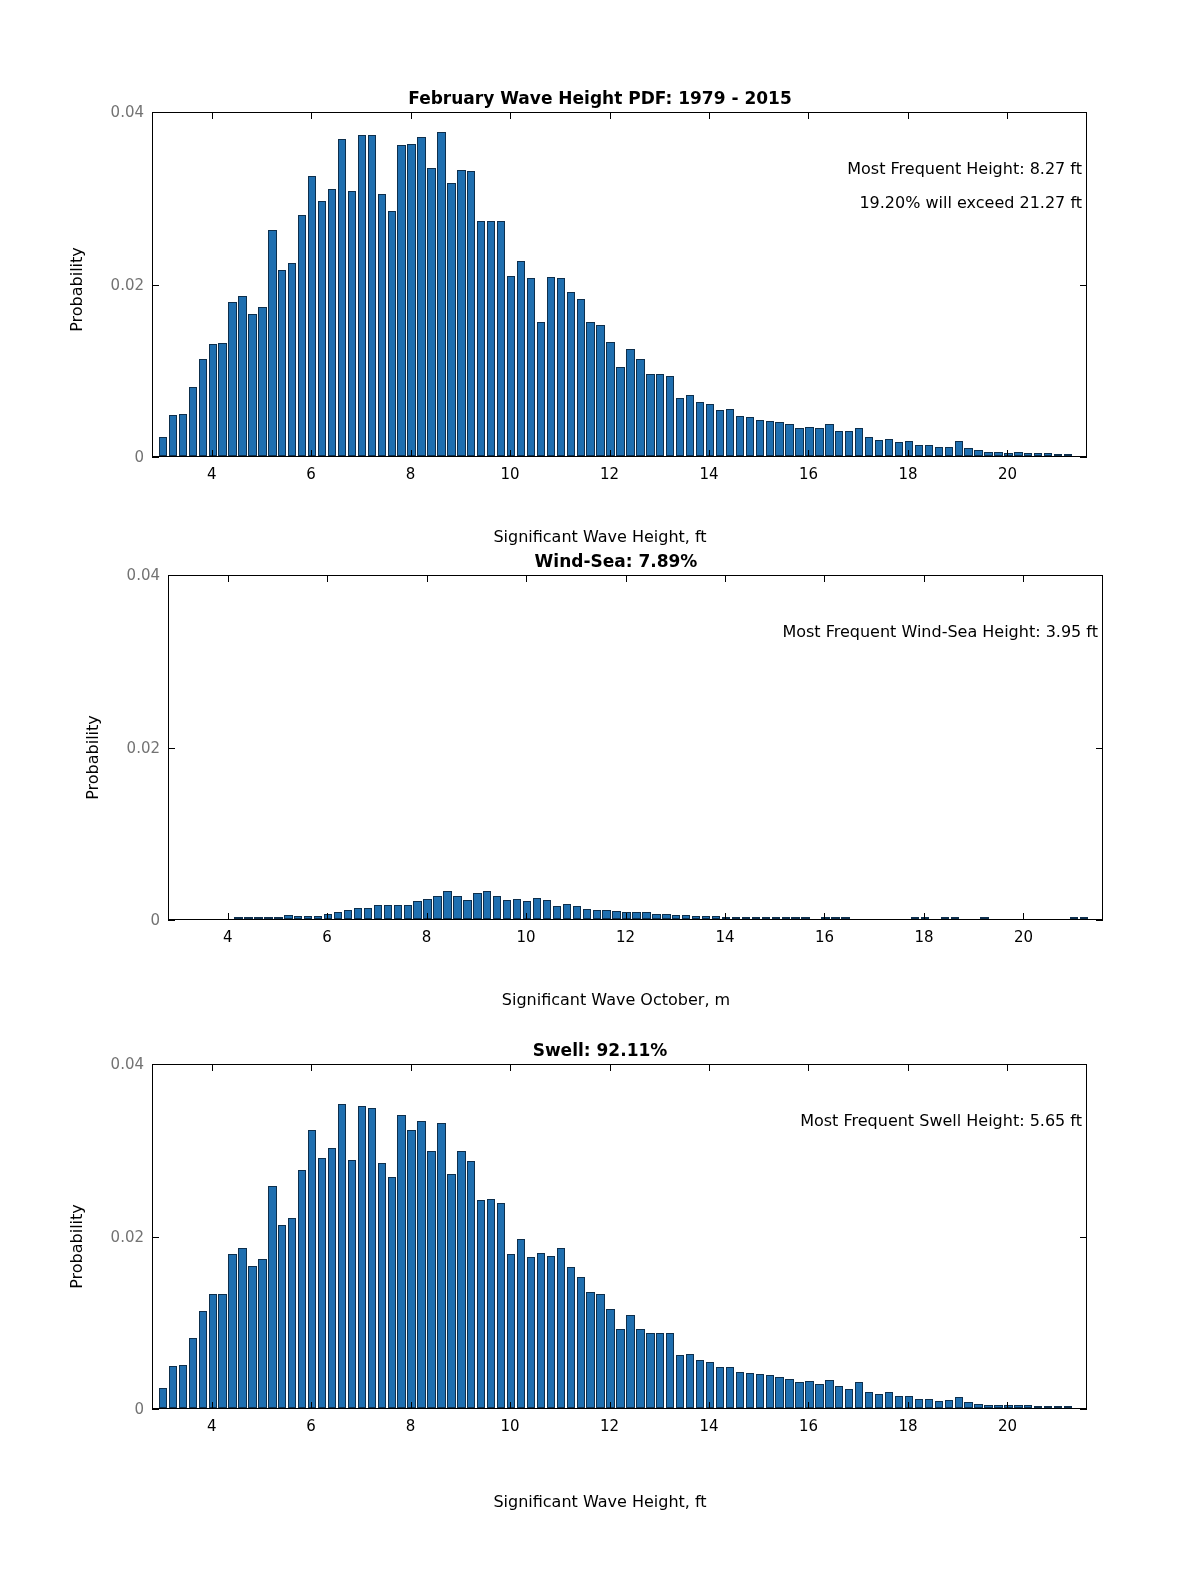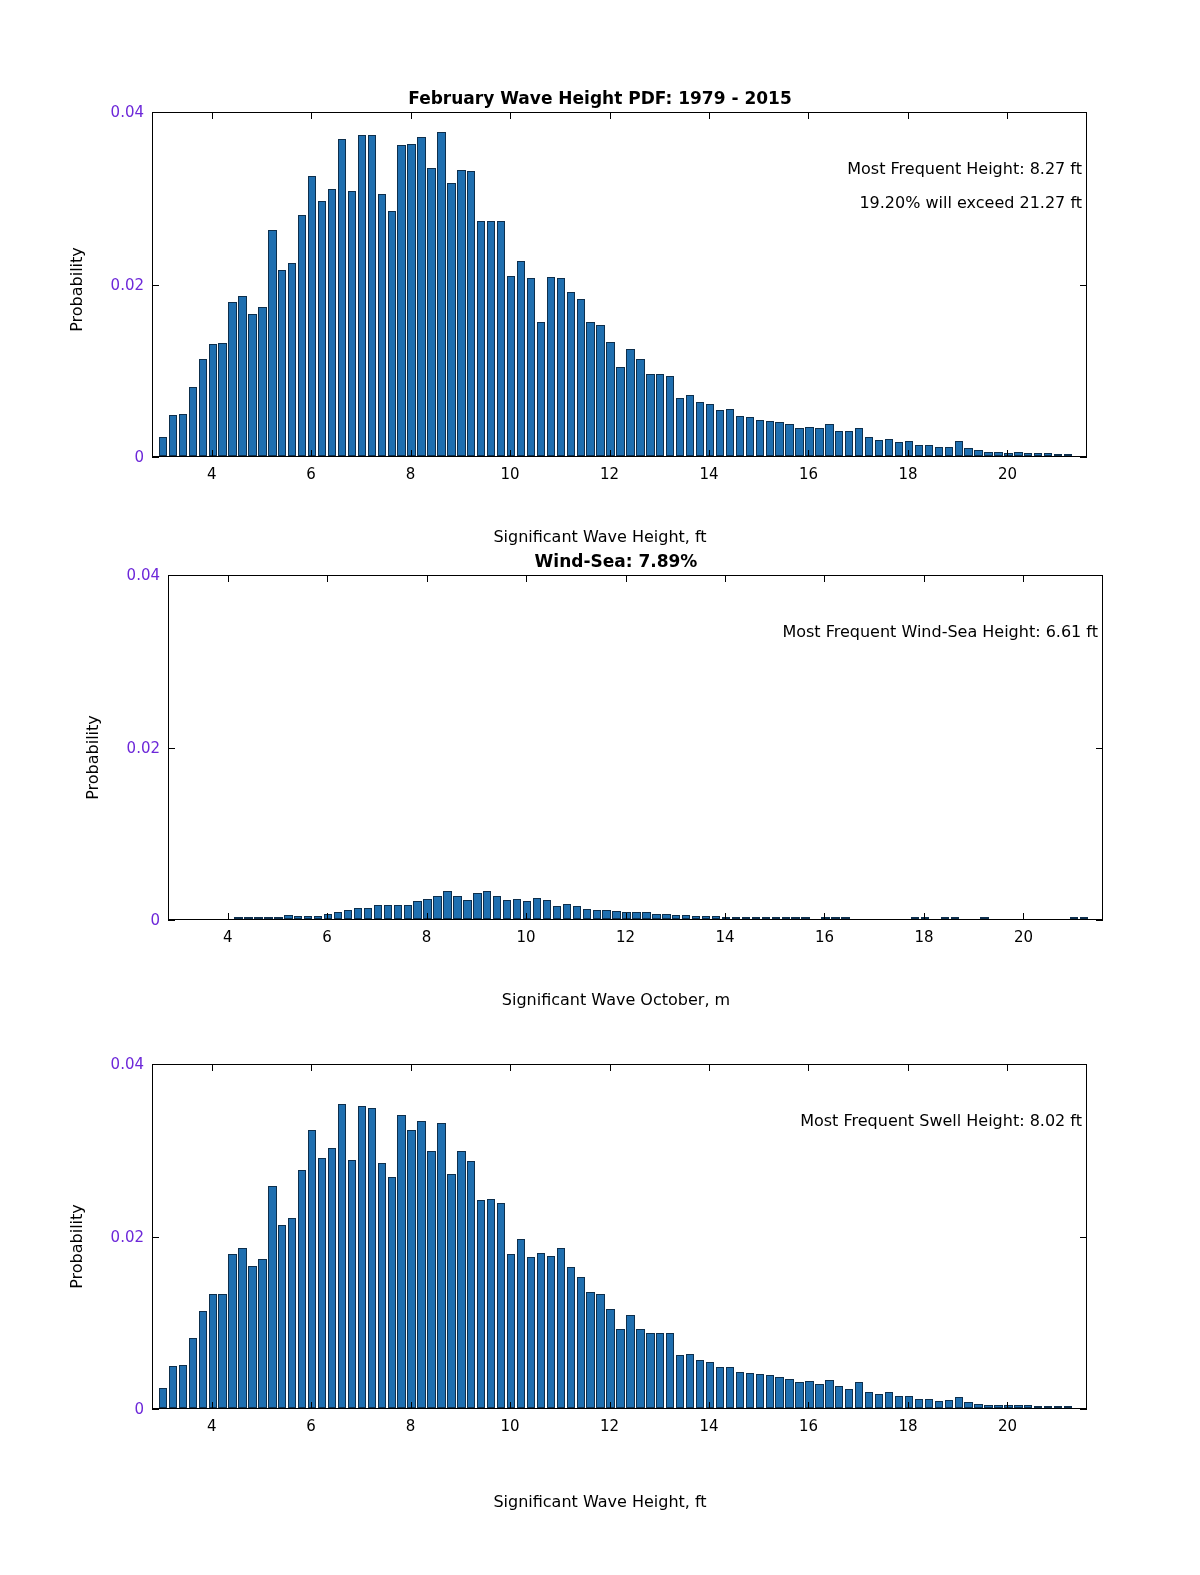--- a/index.html
+++ b/index.html
@@ -48,21 +48,21 @@
     bottom: 0;
     background: #1f6fb0;
     border: 1px solid #0d2f4d;
     box-sizing: border-box;
   }
   .ytick-label {
     position: absolute;
     right: 0;
     text-align: right;
     font-size: 15px;
-    color: #6d28d9;
+    color: #737373;
     transform: translateY(-50%);
     white-space: nowrap;
   }
   .xtick-label {
     position: absolute;
     text-align: center;
     font-size: 15px;
     color: #000;
     transform: translateX(-50%);
     white-space: nowrap;
@@ -318,21 +318,21 @@
         <div class="bar" style="left: 751.78px; width: 8.35532px; height: 1.725px;"></div>
         <div class="bar" style="left: 771.673px; width: 8.35532px; height: 1px;"></div>
         <div class="bar" style="left: 781.62px; width: 8.35532px; height: 1px;"></div>
         <div class="bar" style="left: 811.461px; width: 8.35532px; height: 1px;"></div>
         <div class="bar" style="left: 900.982px; width: 8.35532px; height: 1px;"></div>
         <div class="bar" style="left: 910.929px; width: 8.35532px; height: 1px;"></div>
       </div>
   </div>
   <div class="ticks"></div>
   <div class="annot" style="right:118px; top:82px; line-height:34px;">
-    <div>Most Frequent Wind-Sea Height: 6.61 ft</div>
+    <div>Most Frequent Wind-Sea Height: 3.95 ft</div>
   </div>
   <div class="xlabel" style="top:457px;">Significant Wave October, m</div>
 <div class="tick-y" style="left: 152px; top: 387px; width: 7px;"></div>
     <div class="tick-y" style="left: 1080px; top: 387px; width: 7px;"></div>
     <div class="ytick-label" style="top: 387px; right: 1056px;">0</div>
     <div class="tick-y" style="left: 152px; top: 214.5px; width: 7px;"></div>
     <div class="tick-y" style="left: 1080px; top: 214.5px; width: 7px;"></div>
     <div class="ytick-label" style="top: 214.5px; right: 1056px;">0.02</div>
     <div class="tick-y" style="left: 152px; top: 42px; width: 7px;"></div>
     <div class="tick-y" style="left: 1080px; top: 42px; width: 7px;"></div>
@@ -360,20 +360,21 @@
     <div class="xtick-label" style="left: 808.489px; top: 395px;">16</div>
     <div class="tick-x" style="left: 907.957px; top: 380px; height: 7px;"></div>
     <div class="tick-x" style="left: 907.957px; top: 42px; height: 7px;"></div>
     <div class="xtick-label" style="left: 907.957px; top: 395px;">18</div>
     <div class="tick-x" style="left: 1007.43px; top: 380px; height: 7px;"></div>
     <div class="tick-x" style="left: 1007.43px; top: 42px; height: 7px;"></div>
     <div class="xtick-label" style="left: 1007.43px; top: 395px;">20</div>
   </div>
 
 <div class="panel" style="top:1022px;height:553px;">
+  <div class="panel-title" style="top:18px;">Swell: 92.11%</div>
   <div class="ylabel" style="left:-4px; top:215px; width:160px;">Probability</div>
   <div class="axes" style="left:152px; top:42px; width:935px; height:345px;">
     <div class="plot-area">
         <div class="bar" style="left: 5.76915px; width: 8.35532px; height: 19.8375px;"></div>
         <div class="bar" style="left: 15.716px; width: 8.35532px; height: 42.2625px;"></div>
         <div class="bar" style="left: 25.6628px; width: 8.35532px; height: 43.125px;"></div>
         <div class="bar" style="left: 35.6096px; width: 8.35532px; height: 69.8625px;"></div>
         <div class="bar" style="left: 45.5564px; width: 8.35532px; height: 97.4625px;"></div>
         <div class="bar" style="left: 55.5032px; width: 8.35532px; height: 113.85px;"></div>
         <div class="bar" style="left: 65.45px; width: 8.35532px; height: 113.85px;"></div>
@@ -459,21 +460,21 @@
         <div class="bar" style="left: 861.195px; width: 8.35532px; height: 3.45px;"></div>
         <div class="bar" style="left: 871.141px; width: 8.35532px; height: 2.5875px;"></div>
         <div class="bar" style="left: 881.088px; width: 8.35532px; height: 1.725px;"></div>
         <div class="bar" style="left: 891.035px; width: 8.35532px; height: 1.725px;"></div>
         <div class="bar" style="left: 900.982px; width: 8.35532px; height: 1px;"></div>
         <div class="bar" style="left: 910.929px; width: 8.35532px; height: 1px;"></div>
       </div>
   </div>
   <div class="ticks"></div>
   <div class="annot" style="right:118px; top:82px; line-height:34px;">
-    <div>Most Frequent Swell Height: 8.02 ft</div>
+    <div>Most Frequent Swell Height: 5.65 ft</div>
   </div>
   <div class="xlabel" style="top:470px;">Significant Wave Height, ft</div>
 <div class="tick-y" style="left: 152px; top: 387px; width: 7px;"></div>
     <div class="tick-y" style="left: 1080px; top: 387px; width: 7px;"></div>
     <div class="ytick-label" style="top: 387px; right: 1056px;">0</div>
     <div class="tick-y" style="left: 152px; top: 214.5px; width: 7px;"></div>
     <div class="tick-y" style="left: 1080px; top: 214.5px; width: 7px;"></div>
     <div class="ytick-label" style="top: 214.5px; right: 1056px;">0.02</div>
     <div class="tick-y" style="left: 152px; top: 42px; width: 7px;"></div>
     <div class="tick-y" style="left: 1080px; top: 42px; width: 7px;"></div>

